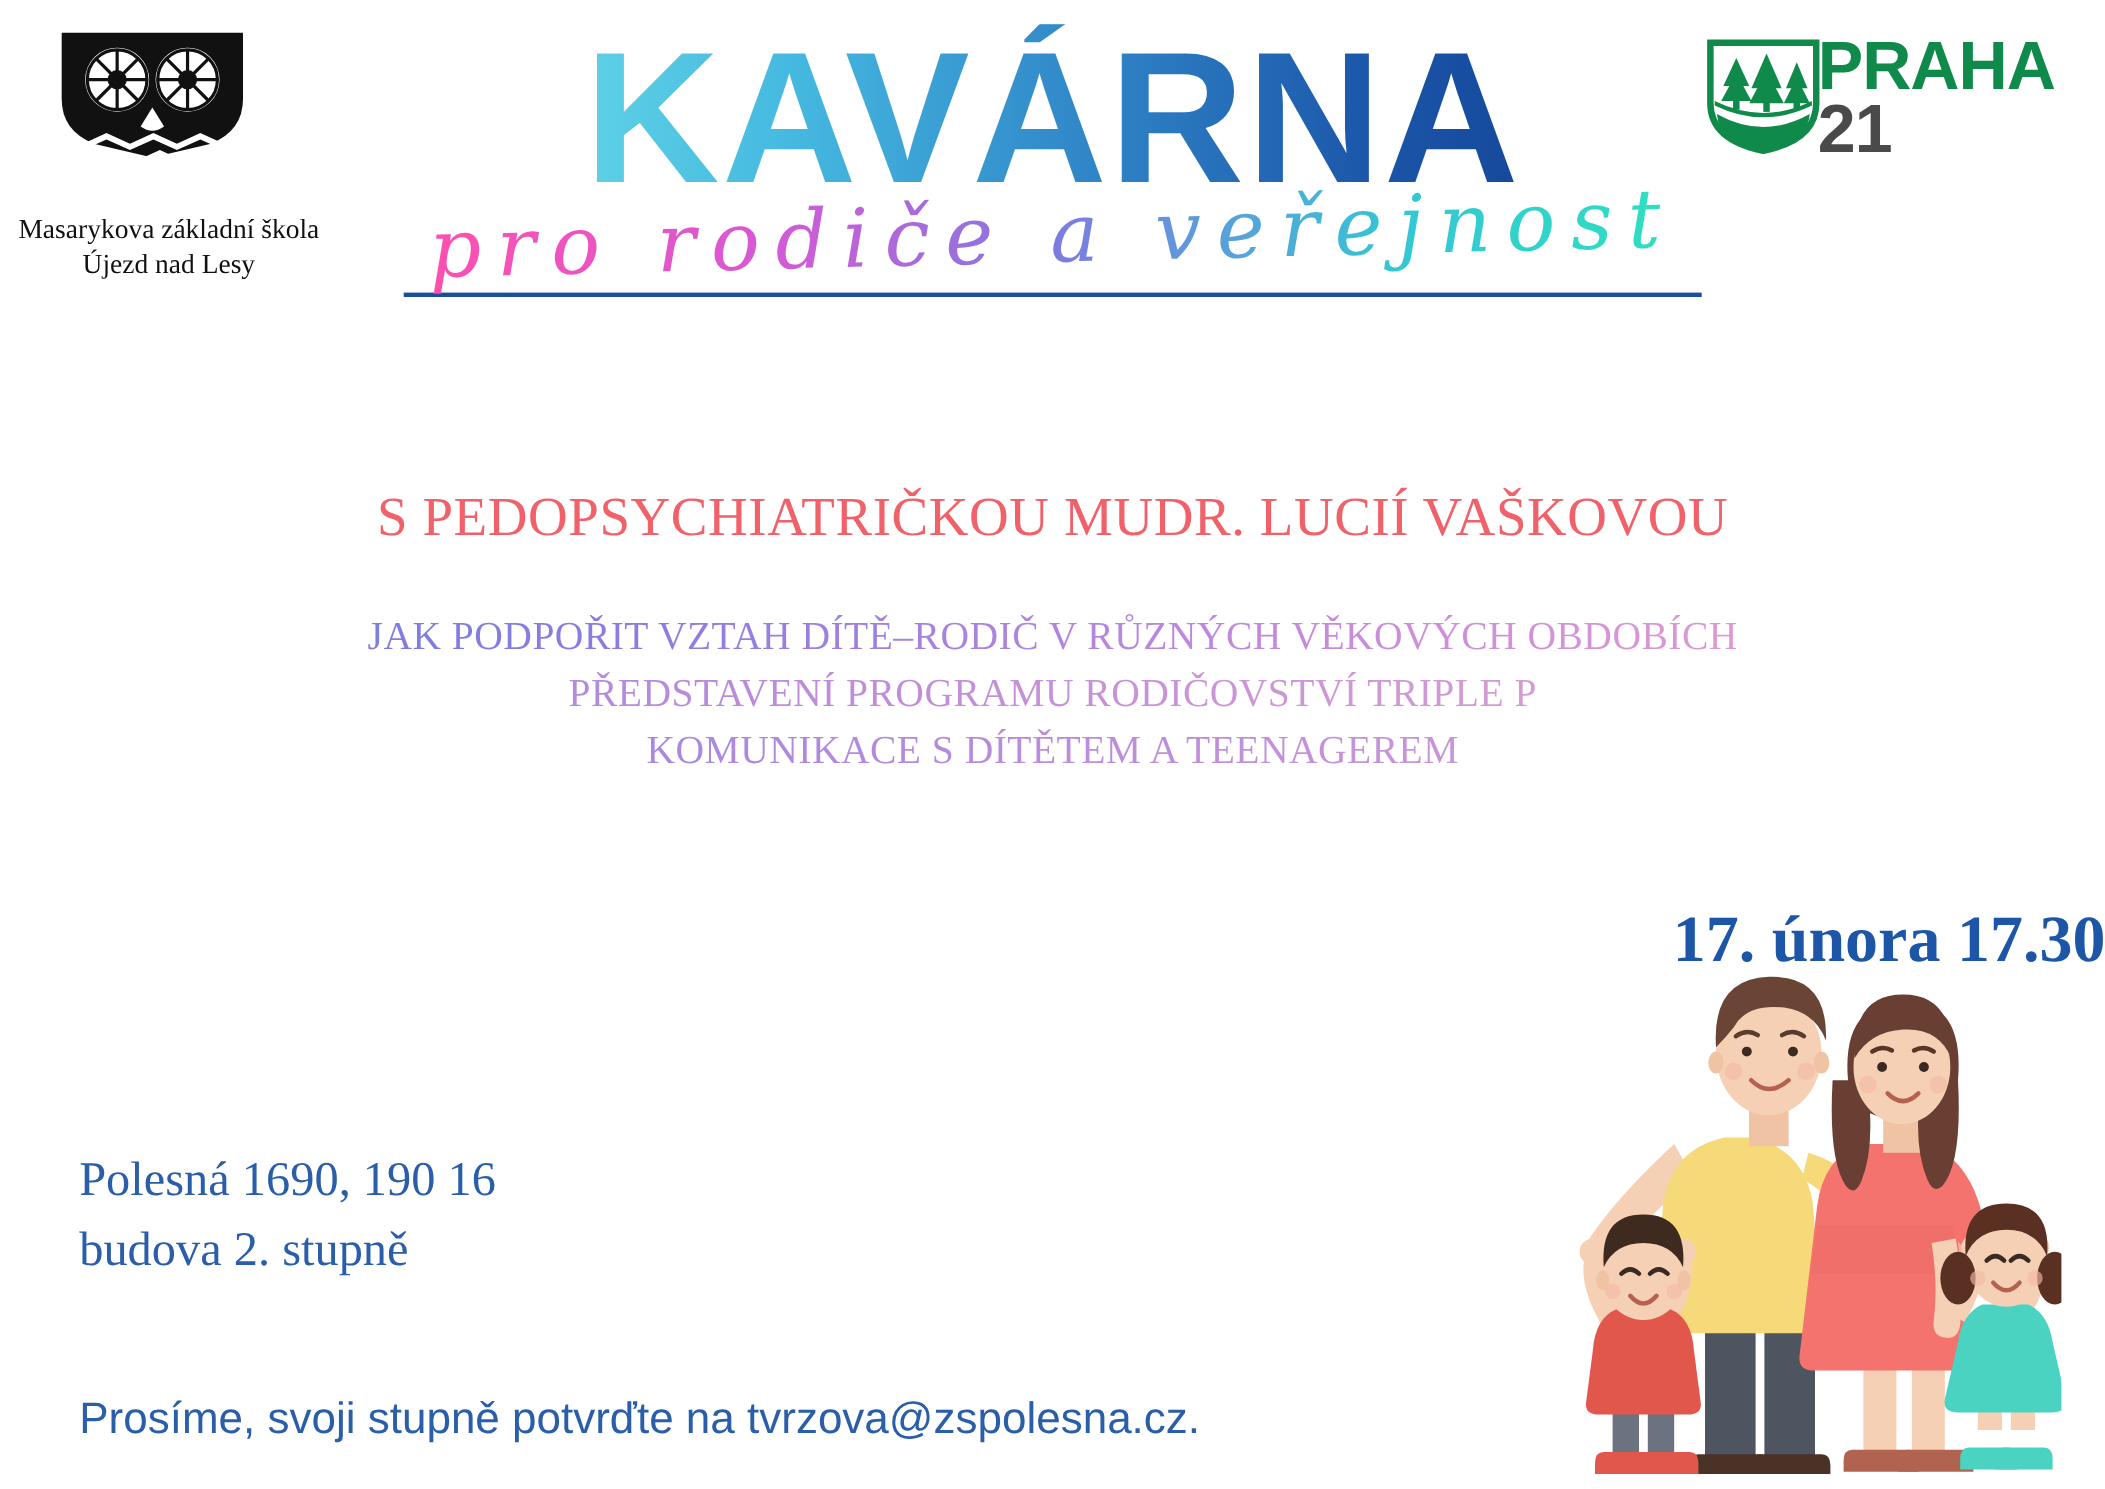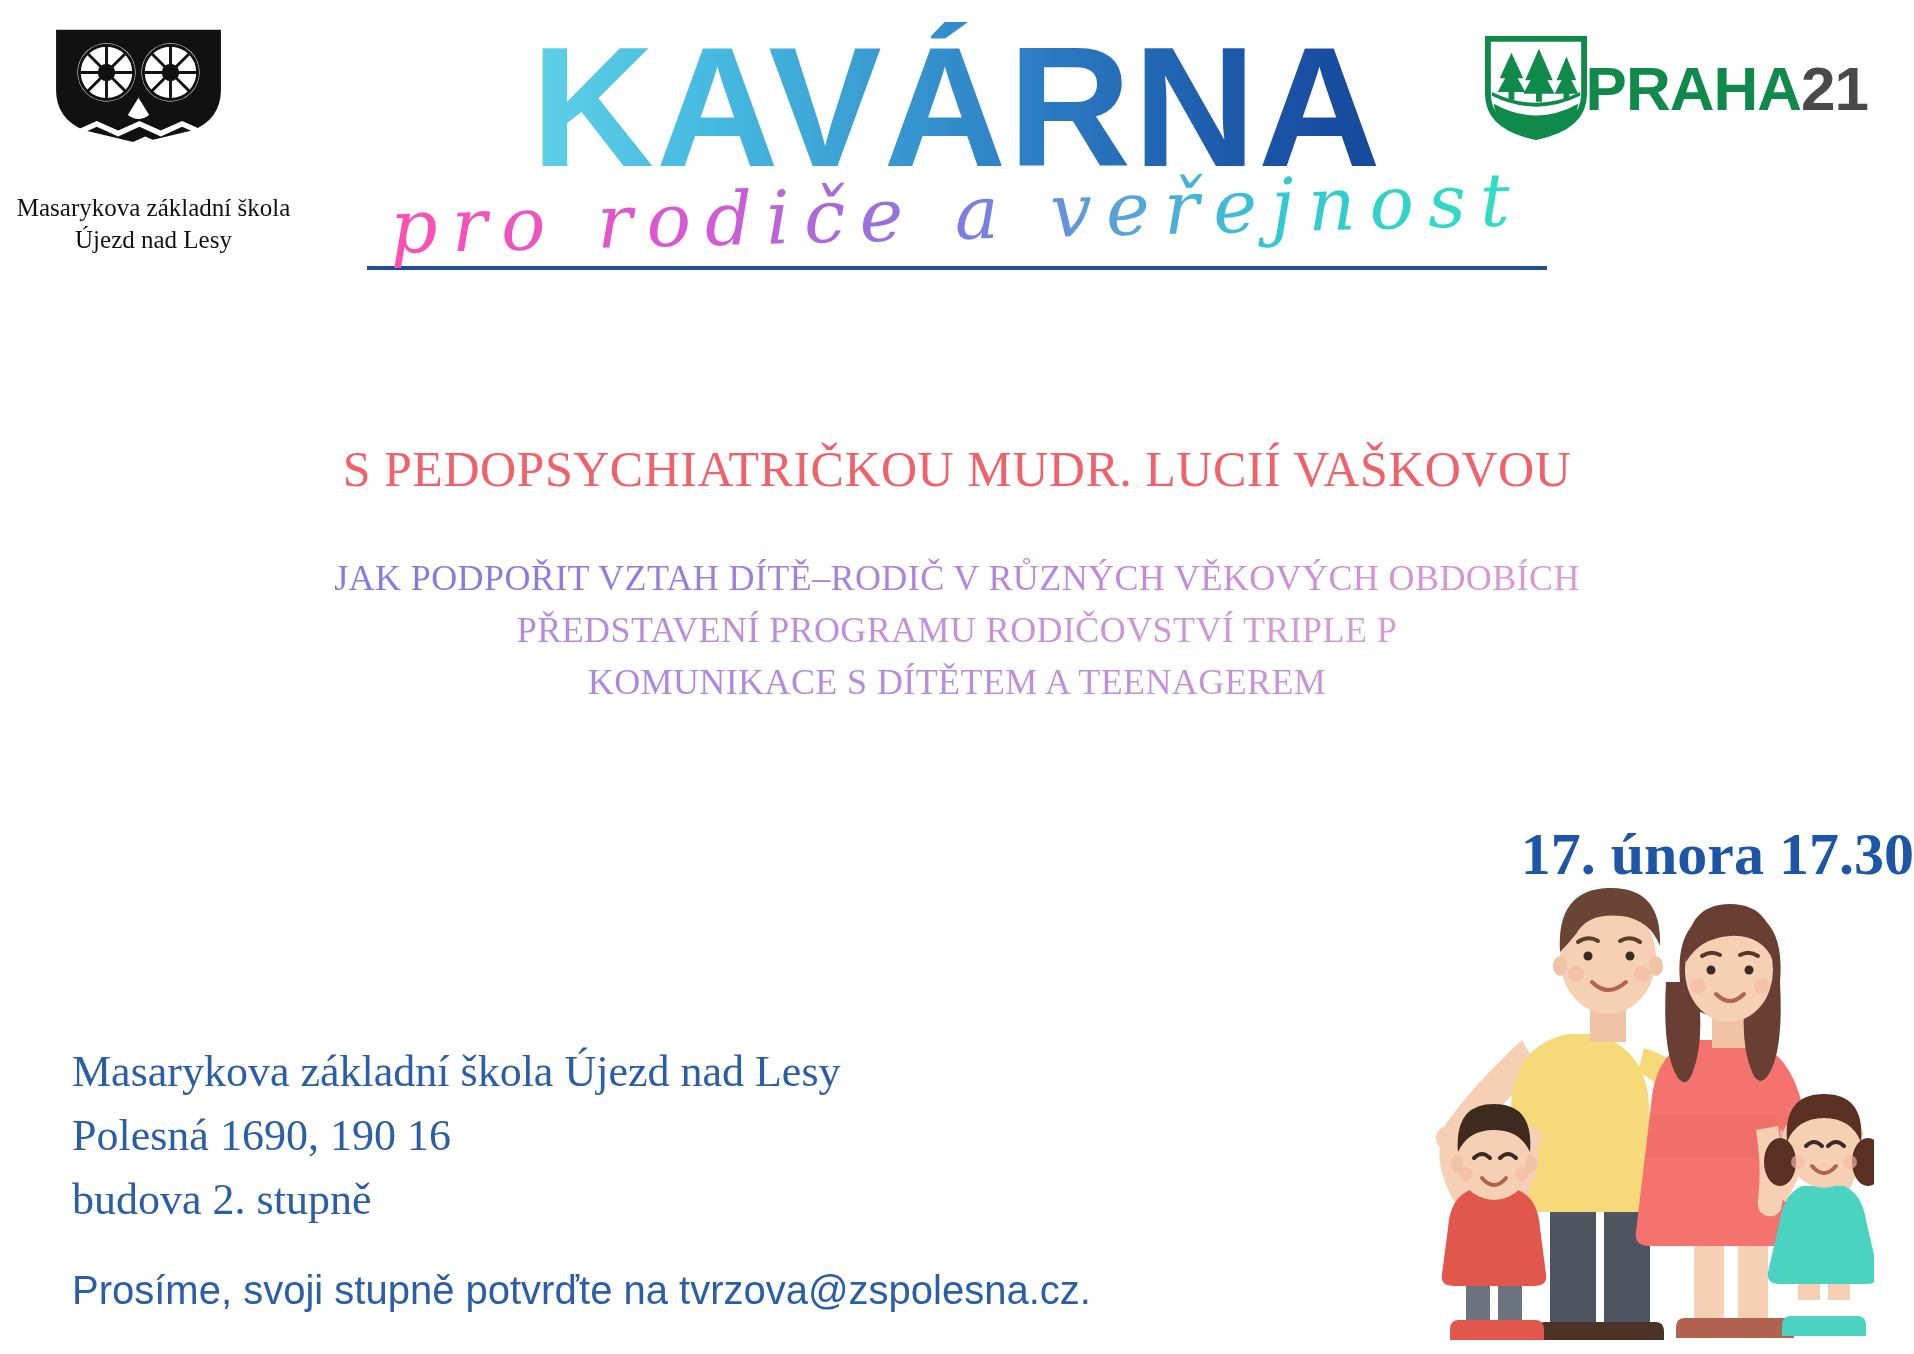--- a/index.html
+++ b/index.html
@@ -46,21 +46,21 @@
     align-items: center;
     height: 130px;
   }
   .praha-shield {
     width: 108px;
     height: 108px;
   }
   .praha-text {
     margin-left: -4px;
     display: flex;
-    flex-direction: row;
+    flex-direction: column;
     line-height: 0.92;
   }
   .praha-word {
     font-family: "Liberation Sans", sans-serif;
     font-weight: bold;
     font-size: 62px;
     color: #0f8a4a;
     letter-spacing: -1px;
   }
   .praha-num {
@@ -274,21 +274,20 @@
 
 <div class="topics">
   <span class="topic topic-1">JAK PODPOŘIT VZTAH  DÍTĚ–RODIČ V RŮZNÝCH VĚKOVÝCH OBDOBÍCH</span>
   <span class="topic topic-3">PŘEDSTAVENÍ PROGRAMU RODIČOVSTVÍ TRIPLE P</span>
   <span class="topic topic-2">KOMUNIKACE S DÍTĚTEM A TEENAGEREM</span>
 </div>
 
 <div class="date">17. února 17.30</div>
 
 <div class="address">
-  <div>Masarykova základní škola Újezd nad Lesy</div>
   <div>Polesná 1690, 190 16</div>
   <div>budova 2. stupně</div>
 </div>
 
 <div class="rsvp">Prosíme, svoji stupně potvrďte na tvrzova@zspolesna.cz.</div>
 
 <div class="family">
   <svg viewBox="0 0 520 560" width="520" height="560" aria-hidden="true">
 
     <path d="M168 246 Q120 290 92 330 Q84 344 96 352 Q110 358 120 344 Q148 306 186 278 Z" fill="#f6d0b4"></path>

